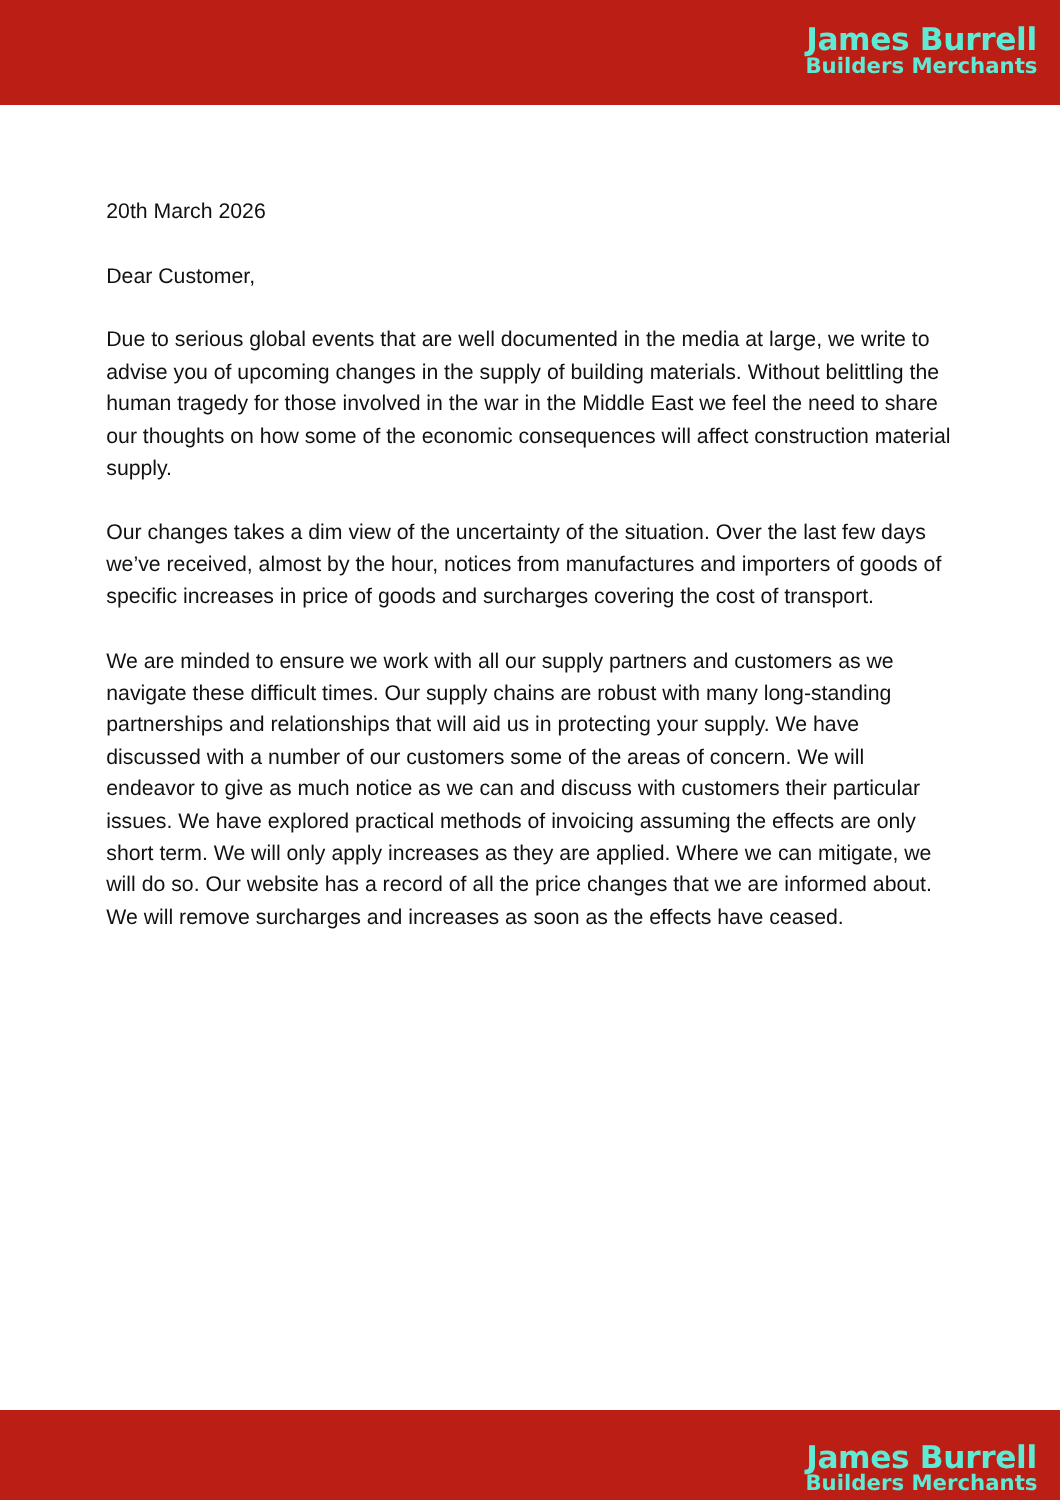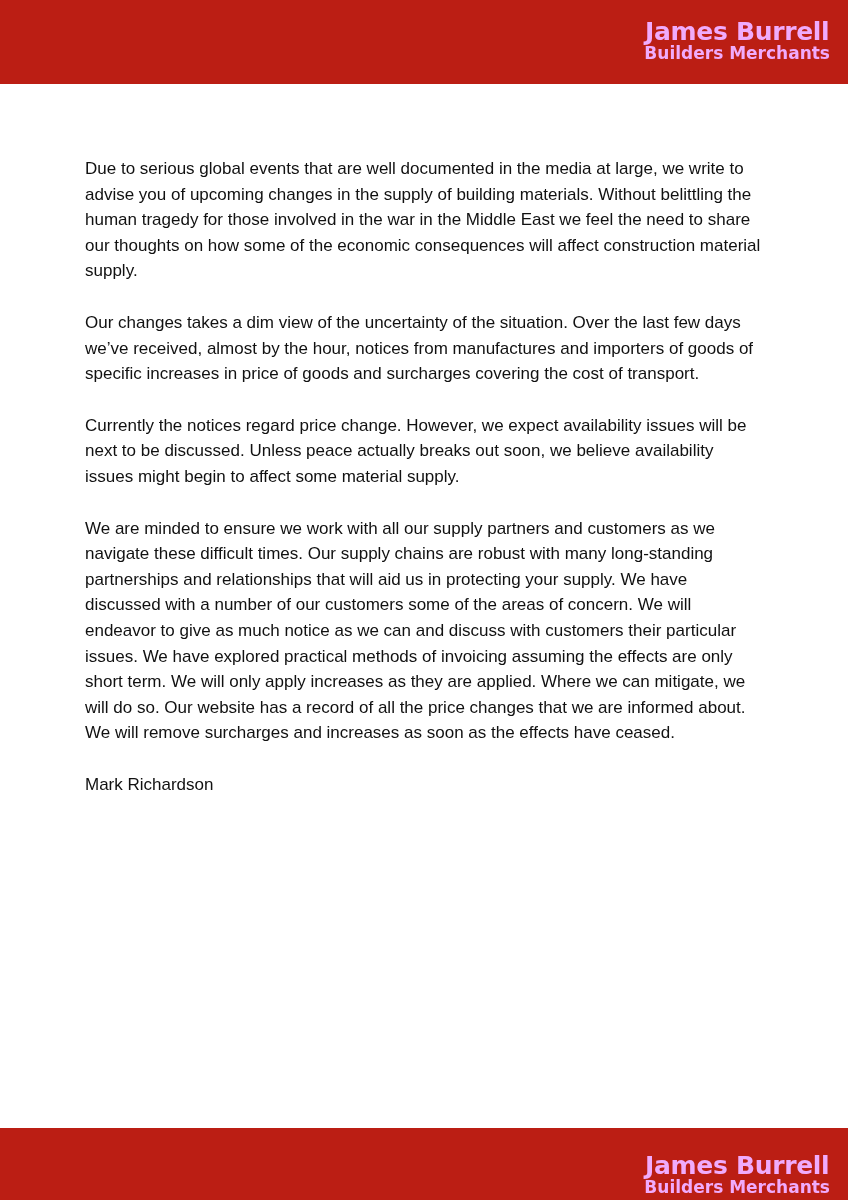--- a/index.html
+++ b/index.html
@@ -8,21 +8,21 @@
     background: #ffffff;
     font-family: "Liberation Sans", sans-serif;
     color: #111111;
   }
   .band {
     position: absolute; left: 0; width: 848px; background: #bb1e14;
   }
   .band.header { top: 0; height: 84px; }
   .band.footer { top: 1128px; height: 72px; }
   .logo {
-    position: absolute; right: 18px; text-align: center; color: #f0abfc;
+    position: absolute; right: 18px; text-align: center; color: #5eead4;
     font-family: "DejaVu Sans", sans-serif;
   }
   .band.header .logo { top: 18px; }
   .band.footer .logo { top: 24px; }
   .logo .name {
     font-size: 25px; font-weight: bold; line-height: 28px; letter-spacing: -0.3px;
   }
   .logo .sub {
     font-size: 17px; font-weight: bold; line-height: 14px;
   }
@@ -38,25 +38,25 @@
 <body>
 
 <div class="band header" style="background: rgb(187, 30, 20);">
   <div class="logo">
     <div class="name">James Burrell</div>
     <div class="sub">Builders Merchants</div>
   </div>
 </div>
 
 <div class="letter">
+  <p class="date">20th March 2026</p>
+  <p>Dear Customer,</p>
   <p>Due to serious global events that are well documented in the media at large, we write to advise you of upcoming changes in the supply of building materials. Without belittling the human tragedy for those involved in the war in the Middle East we feel the need to share our thoughts on how some of the economic consequences will affect construction material supply.</p>
   <p>Our changes takes a dim view of the uncertainty of the situation. Over the last few days we’ve received, almost by the hour, notices from manufactures and importers of goods of specific increases in price of goods and surcharges covering the cost of transport.</p>
-  <p>Currently the notices regard price change. However, we expect availability issues will be next to be discussed. Unless peace actually breaks out soon, we believe availability issues might begin to affect some material supply.</p>
   <p>We are minded to ensure we work with all our supply partners and customers as we navigate these difficult times. Our supply chains are robust with many long-standing partnerships and relationships that will aid us in protecting your supply. We have discussed with a number of our customers some of the areas of concern. We will endeavor to give as much notice as we can and discuss with customers their particular issues. We have explored practical methods of invoicing assuming the effects are only short term. We will only apply increases as they are applied. Where we can mitigate, we will do so. Our website has a record of all the price changes that we are informed about. We will remove surcharges and increases as soon as the effects have ceased.</p>
-  <p>Mark Richardson</p>
 </div>
 
 <div class="band footer" style="background: rgb(187, 30, 20);">
   <div class="logo">
     <div class="name">James Burrell</div>
     <div class="sub">Builders Merchants</div>
   </div>
 </div>
 
 </body></html>

